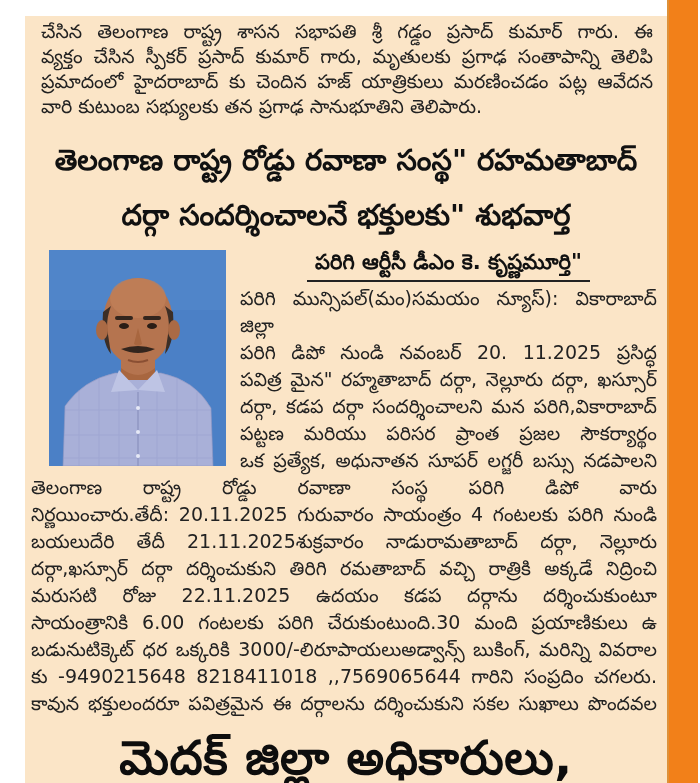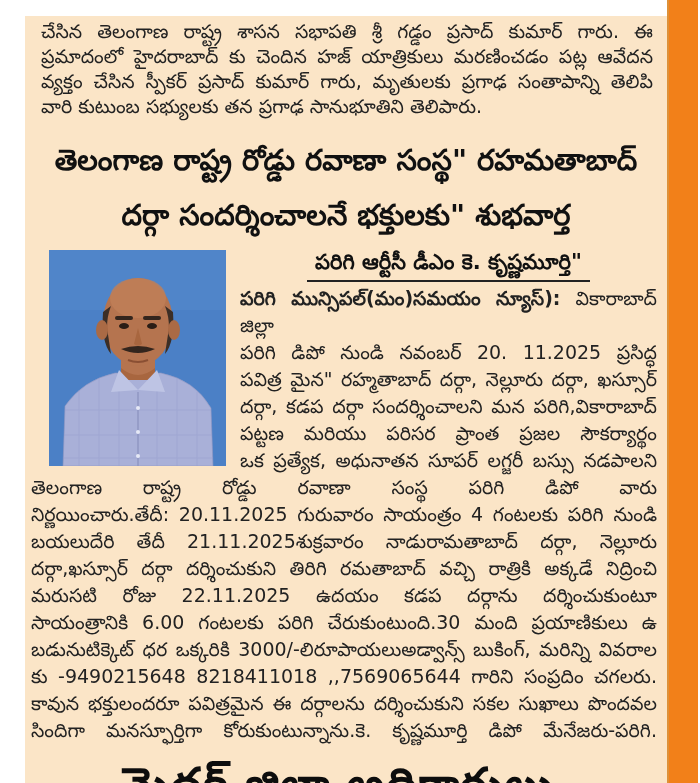--- a/index.html
+++ b/index.html
@@ -42,36 +42,36 @@
     text-align:center;font-weight:bold;font-size:21px;
     line-height:30px;margin-bottom:3px;color:#111;
   }
   .byline-text{
     display:inline-block;border-bottom:2px solid #222;padding:0 8px 3px 8px;
   }
   .aline{
     text-align:justify;text-align-last:justify;
     white-space:normal;
   }
-  .aline b{font-weight:bold;}
+  .aline b{font-weight:normal;}
   .bottom-headline{
     clear:both;margin-top:12px;text-align:center;
     font-weight:bold;font-size:47px;line-height:58px;color:#0d0d0d;
     white-space:nowrap;letter-spacing:0.5px;
   }
 </style>
 </head>
 <body>
 
 <div class="content">
 
   <div class="top-para">
     <div class="jline">చేసిన తెలంగాణ రాష్ట్ర శాసన సభాపతి శ్రీ గడ్డం ప్రసాద్ కుమార్ గారు. ఈ</div>
+    <div class="jline">వ్యక్తం చేసిన స్పీకర్ ప్రసాద్ కుమార్ గారు, మృతులకు ప్రగాఢ సంతాపాన్ని తెలిపి</div>
     <div class="jline">ప్రమాదంలో హైదరాబాద్ కు చెందిన హజ్ యాత్రికులు మరణించడం పట్ల ఆవేదన</div>
-    <div class="jline">వ్యక్తం చేసిన స్పీకర్ ప్రసాద్ కుమార్ గారు, మృతులకు ప్రగాఢ సంతాపాన్ని తెలిపి</div>
     <div class="jline jline-last">వారి కుటుంబ సభ్యులకు తన ప్రగాఢ సానుభూతిని తెలిపారు.</div>
   </div>
 
   <div class="headline">
     <div>తెలంగాణ రాష్ట్ర రోడ్డు రవాణా సంస్థ" రహమతాబాద్</div>
     <div>దర్గా  సందర్శించాలనే భక్తులకు" శుభవార్త</div>
   </div>
 
   <div class="article">
 
@@ -141,20 +141,19 @@
     <div class="aline">ఒక ప్రత్యేక, అధునాతన సూపర్ లగ్జరీ బస్సు నడపాలని</div>
     <div class="aline">తెలంగాణ రాష్ట్ర రోడ్డు రవాణా సంస్థ పరిగి డిపో వారు</div>
     <div class="aline">నిర్ణయించారు.తేదీ: 20.11.2025 గురువారం సాయంత్రం 4 గంటలకు పరిగి నుండి</div>
     <div class="aline">బయలుదేరి తేదీ 21.11.2025శుక్రవారం నాడురామతాబాద్ దర్గా, నెల్లూరు</div>
     <div class="aline">దర్గా,ఖస్సూర్  దర్గా దర్శించుకుని తిరిగి రమతాబాద్ వచ్చి  రాత్రికి అక్కడే నిద్రించి</div>
     <div class="aline">మరుసటి రోజు 22.11.2025   ఉదయం కడప దర్గాను దర్శించుకుంటూ</div>
     <div class="aline">సాయంత్రానికి 6.00 గంటలకు పరిగి చేరుకుంటుంది.30 మంది ప్రయాణికులు ఉ</div>
     <div class="aline">బడునుటిక్కెట్ ధర ఒక్కరికి  3000/-లిరూపాయలుఅడ్వాన్స్ బుకింగ్, మరిన్ని వివరాల</div>
     <div class="aline">కు -9490215648 8218411018 ,,7569065644 గారిని  సంప్రదిం చగలరు.</div>
     <div class="aline jline-last">కావున భక్తులందరూ పవిత్రమైన ఈ దర్గాలను దర్శించుకుని  సకల సుఖాలు పొందవల</div>
-    <div class="aline jline-last">సిందిగా మనస్ఫూర్తిగా కోరుకుంటున్నాను.కె. కృష్ణమూర్తి డిపో మేనేజరు-పరిగి.</div>
   </div>
 
   <div class="bottom-headline">మెదక్ జిల్లా అధికారులు,</div>
 
 </div>
 
 <div class="stripe"></div>
 
 </body></html>

